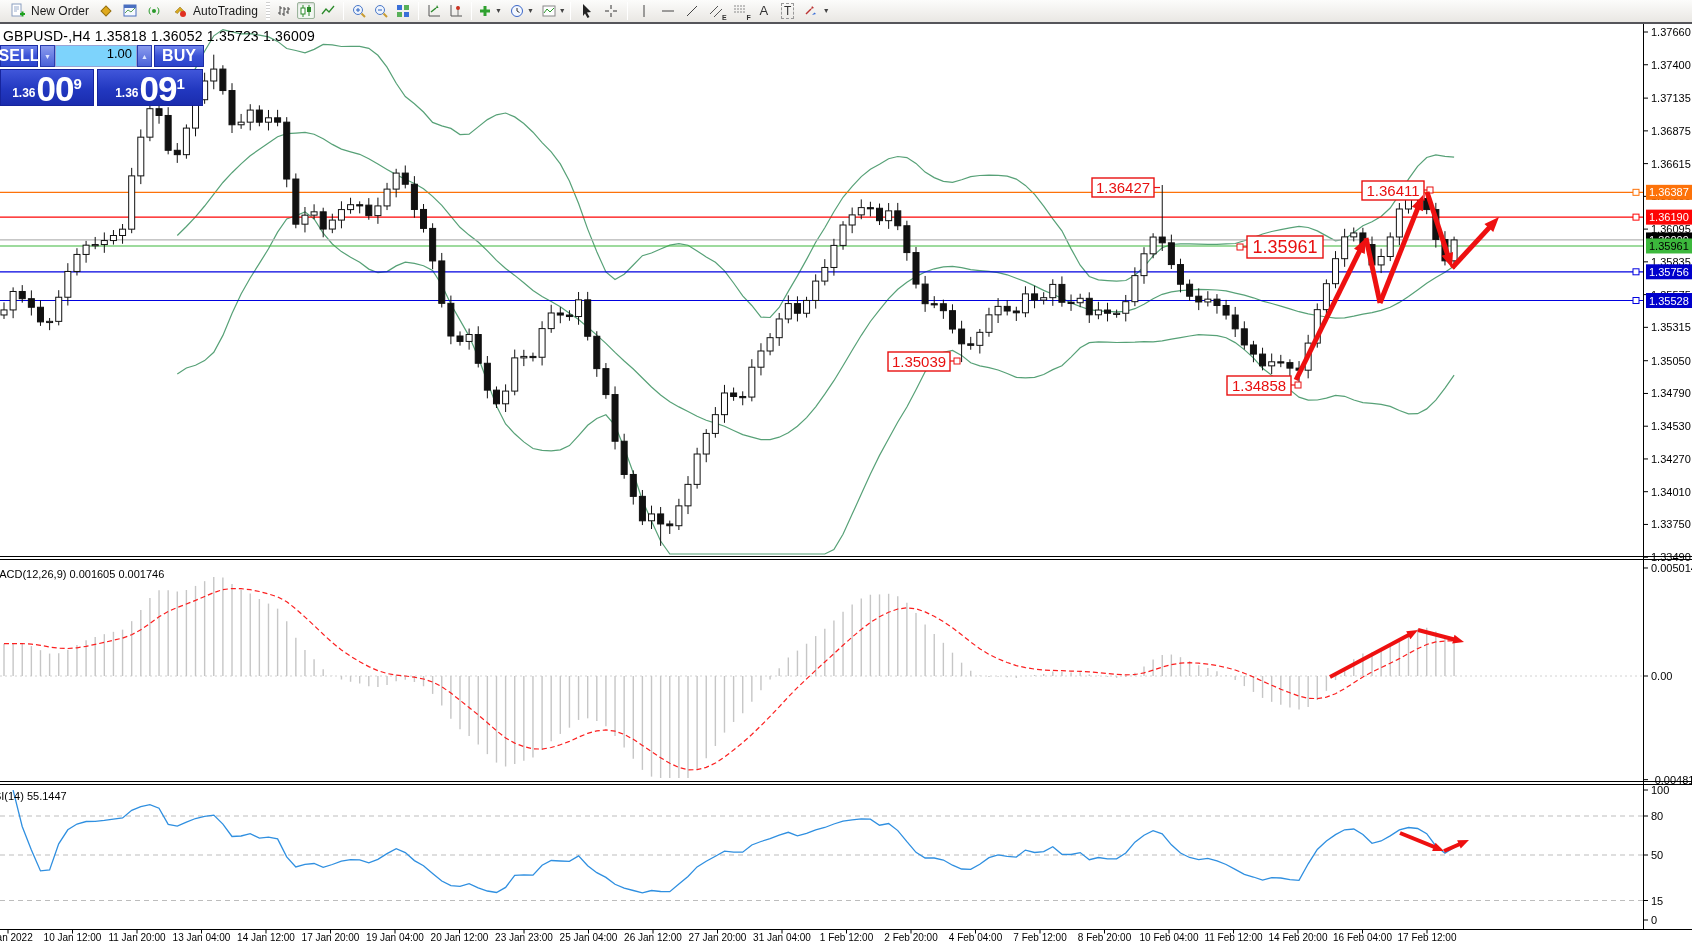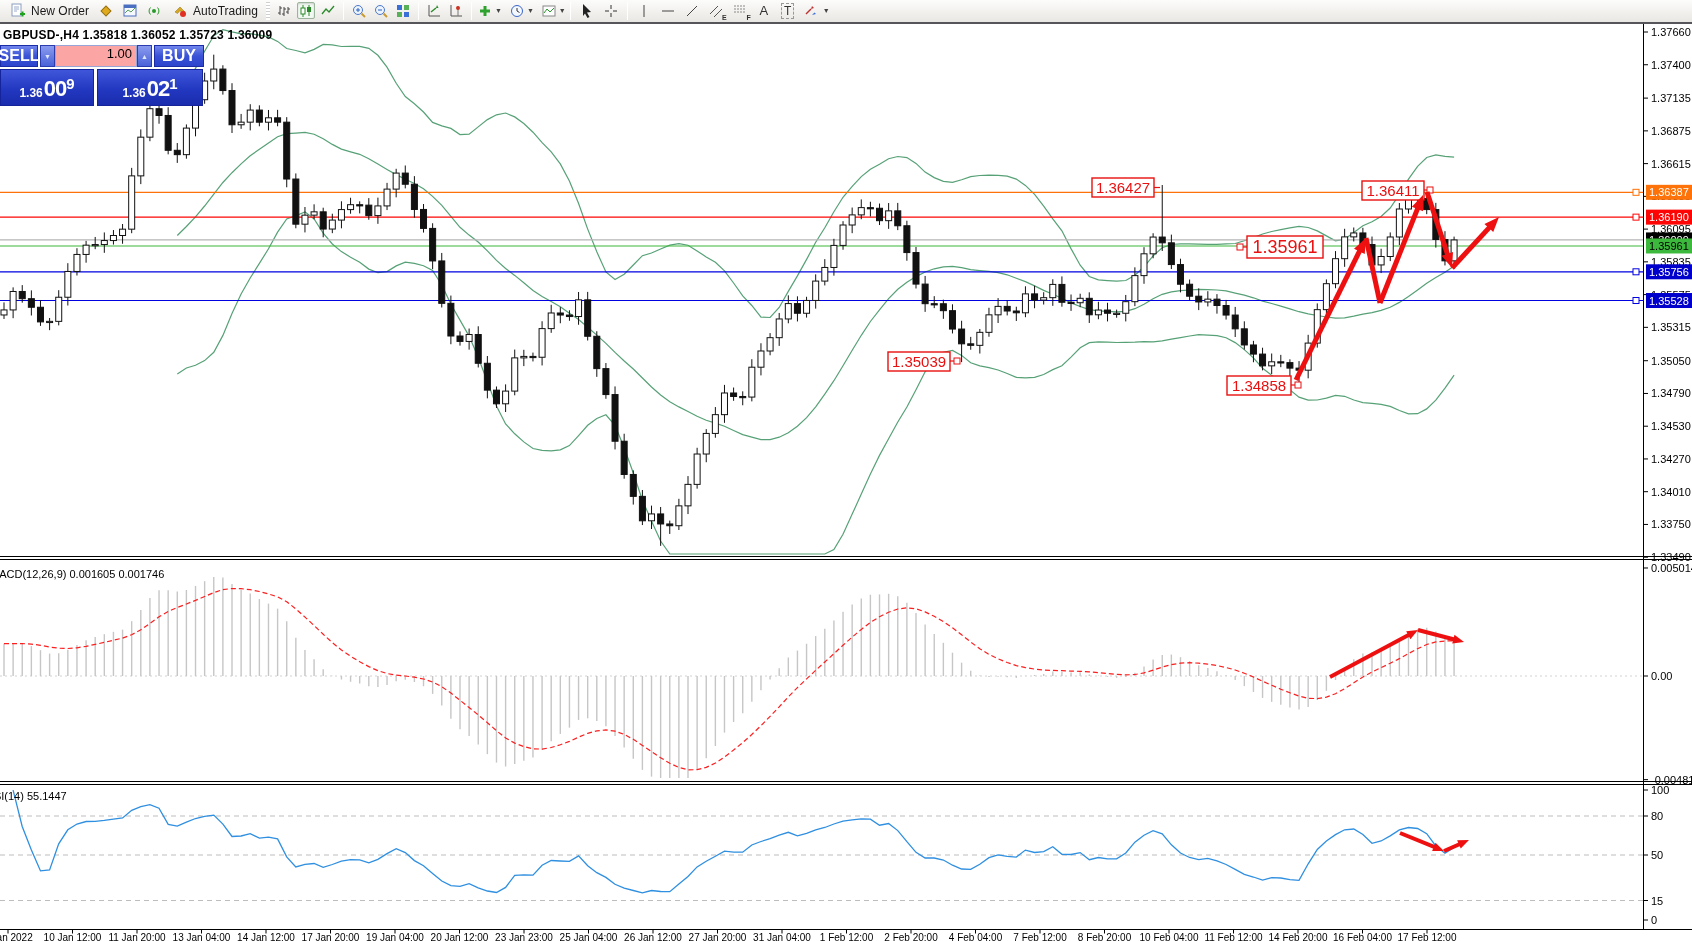--- a/index.html
+++ b/index.html
@@ -12,33 +12,33 @@
 .sep{width:1px;height:18px;background:#a9a9a9;border-right:1px solid #fff;margin:0 4px;flex:none}
 .dd{font-size:7px;color:#444;margin-left:1px}
 .grip{width:4px;height:18px;margin:0 3px;background:repeating-linear-gradient(#cfcfcf 0 1px,#fff 1px 3px);flex:none}
 .tf{min-width:27px;height:19px;font-size:11px;font-weight:bold;color:#4a4a4a;display:inline-flex;align-items:center;justify-content:center;border:1px solid transparent}
 .tf.pressed{background:#fdfdfd;border:1px solid #929292;box-shadow:inset 0 1px 2px rgba(0,0,0,.2);color:#1a1a1a}
 .icon-pressed{background:#f2f8f2;border:1px solid #9cb49c;box-shadow:inset 0 1px 2px rgba(0,0,0,.16);border-radius:2px}
 #tf-group{position:absolute;left:1042px;top:2px;display:flex;gap:2px;align-items:center}
 #right-icons{position:absolute;left:1500px;top:3px;display:flex;gap:14px;align-items:center}
 #badge{position:absolute;left:12px;top:-3px;width:14px;height:14px;border-radius:50%;background:#e8372c;color:#fff;font-size:10px;font-weight:bold;display:flex;align-items:center;justify-content:center;border:1px solid #fff}
 #csvg{position:absolute;left:0;top:0;z-index:1}
-#symbol-line{position:absolute;left:3px;top:28px;font-size:12px;font-weight:bold;color:#000;z-index:5;letter-spacing:.2px}
+#symbol-line{position:absolute;left:3px;top:28px;font-size:14px;font-weight:normal;color:#000;z-index:5;letter-spacing:.2px}
 #ocp{position:absolute;left:0;top:45px;width:206px;z-index:6}
 .ocp-row1{display:flex;height:22px;gap:2px}
 .ocp-btn{background:linear-gradient(#7186ec 0%,#3a52d6 50%,#2c44cc 100%);border:1px solid #1c2ca6;color:#fff;font-weight:bold;font-size:16px;display:flex;align-items:center;justify-content:center;cursor:pointer}
 .sell-btn{width:38px}
 .buy-btn{width:50px}
 .vol{display:flex;width:112px}
 .vol-step{width:15px;background:linear-gradient(#8a9bee,#4a62d8);border:1px solid #2a3cae;color:#dfe6ff;font-size:7px;display:flex;align-items:center;justify-content:center;cursor:pointer}
-.vol-field{flex:1;background:#fca5a5;border:1px solid #98a4d6;font-size:13px;color:#000;text-align:right;padding:0 4px;font-family:"Liberation Sans",sans-serif}
+.vol-field{flex:1;background:#7dd3fc;border:1px solid #98a4d6;font-size:13px;color:#000;text-align:right;padding:0 4px;font-family:"Liberation Sans",sans-serif}
 .ocp-row2{display:flex;margin-top:2px;height:37px;gap:3px}
 .pbox{background:linear-gradient(#4056da 0%,#2238c0 55%,#1a2cae 100%);border:1px solid #16249c;color:#fff;display:flex;align-items:flex-end;justify-content:center;padding:0 8px}
 .pbox .psm{font-size:12px;font-weight:bold;margin:0 1px 5px 0}
-.pbox .pbg{font-size:22px;font-weight:bold;line-height:33px;letter-spacing:-1px}
+.pbox .pbg{font-size:35px;font-weight:bold;line-height:33px;letter-spacing:-1px}
 .pbox .psup{font-size:15px;font-weight:bold;margin-bottom:13px}
 .sell-box{width:94px}
 .buy-box{width:106px}
 svg text{font-family:"Liberation Sans",sans-serif}
 </style>
 </head>
 <body>
 
 <div id="toolbar">
   <div class="tbtn">
@@ -932,17 +932,17 @@
     <div class="ocp-btn buy-btn">BUY</div>
   </div>
   <div class="ocp-row2">
     <div class="pbox sell-box">
       <span class="psm">1.36</span>
       <span class="pbg">00</span>
       <span class="psup">9</span>
     </div>
     <div class="pbox buy-box">
       <span class="psm">1.36</span>
-      <span class="pbg">02</span>
+      <span class="pbg">09</span>
       <span class="psup">1</span>
     </div>
   </div>
 </div>
 
 </body></html>

